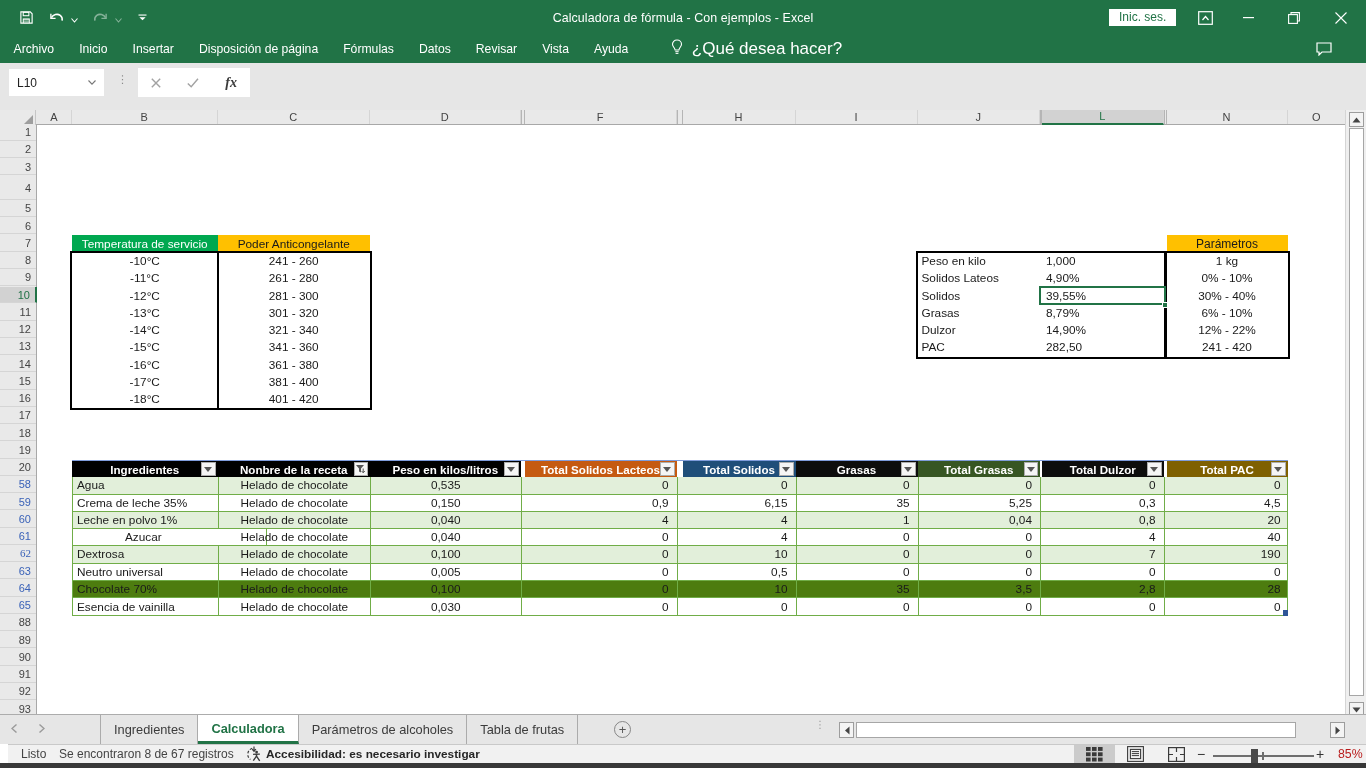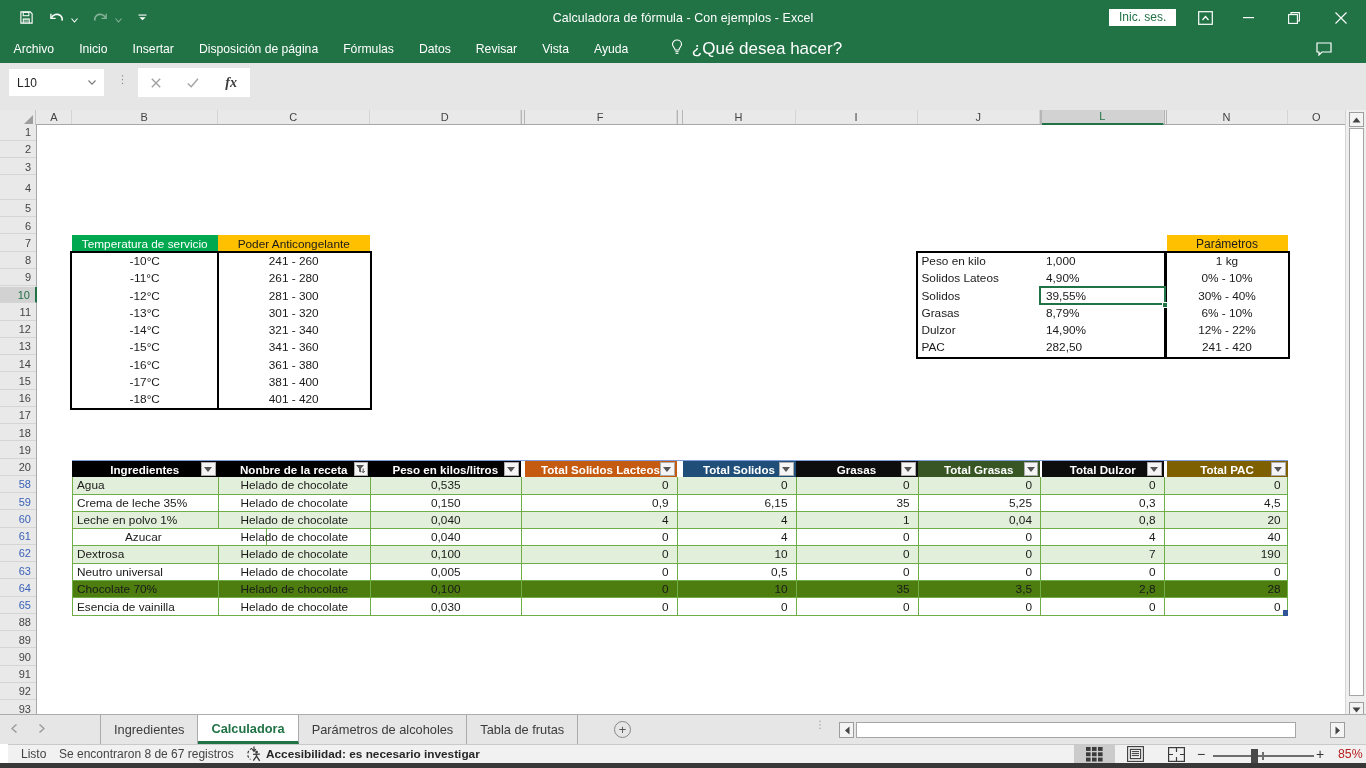--- a/index.html
+++ b/index.html
@@ -244,21 +244,21 @@
       <div class="rowh" style="top: 248.75px; height: 16.25px;">15</div>
       <div class="rowh" style="top: 266px; height: 16.25px;">16</div>
       <div class="rowh" style="top: 283.25px; height: 16.25px;">17</div>
       <div class="rowh" style="top: 300.5px; height: 16.25px;">18</div>
       <div class="rowh" style="top: 317.75px; height: 16.25px;">19</div>
       <div class="rowh" style="top: 335px; height: 16.25px;">20</div>
       <div class="rowh filtered" style="top: 352.25px; height: 16.25px;">58</div>
       <div class="rowh filtered" style="top: 369.5px; height: 16.25px;">59</div>
       <div class="rowh filtered" style="top: 386.75px; height: 16.25px;">60</div>
       <div class="rowh filtered" style="top: 404px; height: 16.25px;">61</div>
-      <div class="rowh filtered" style="top: 421.25px; height: 16.25px;">62</div>
+      <div class="rowh filtered" style="top: 421.25px; height: 16.25px; font-family: Liberation Serif, serif;">62</div>
       <div class="rowh filtered" style="top: 438.5px; height: 16.25px;">63</div>
       <div class="rowh filtered" style="top: 455.75px; height: 16.25px;">64</div>
       <div class="rowh filtered" style="top: 473px; height: 16.25px;">65</div>
       <div class="rowh" style="top: 490.25px; height: 16.25px;">88</div>
       <div class="rowh" style="top: 507.5px; height: 16.25px;">89</div>
       <div class="rowh" style="top: 524.75px; height: 16.25px;">90</div>
       <div class="rowh" style="top: 542px; height: 16.25px;">91</div>
       <div class="rowh" style="top: 559.25px; height: 16.25px;">92</div>
       <div class="rowh" style="top: 576.5px; height: 16.25px;">93</div>
     </div>

